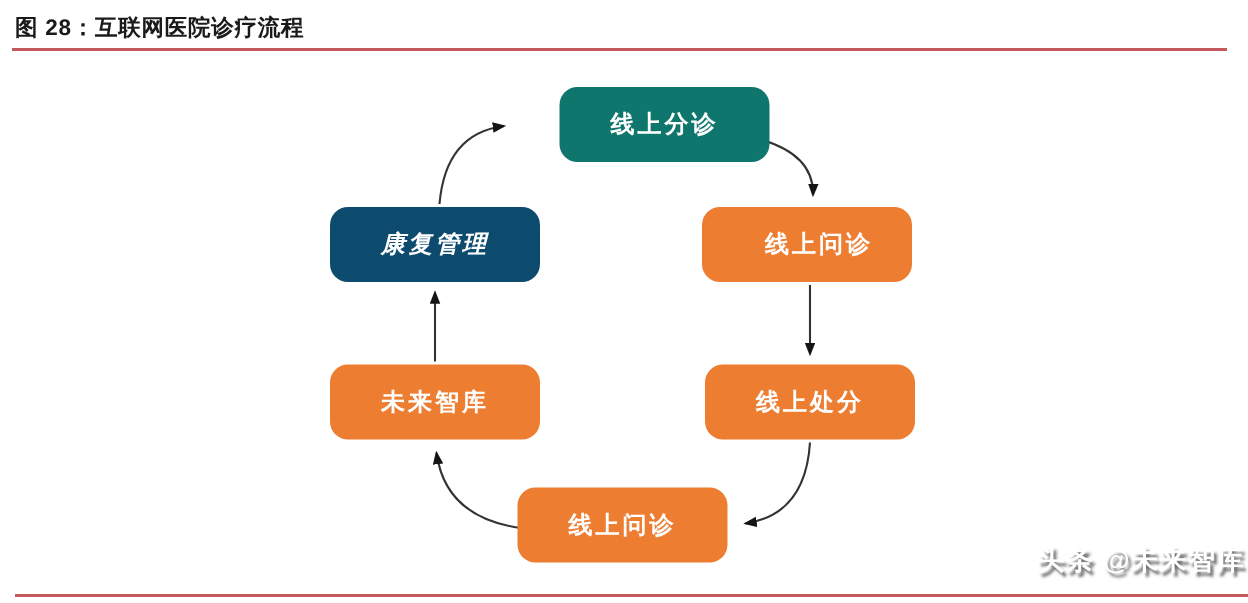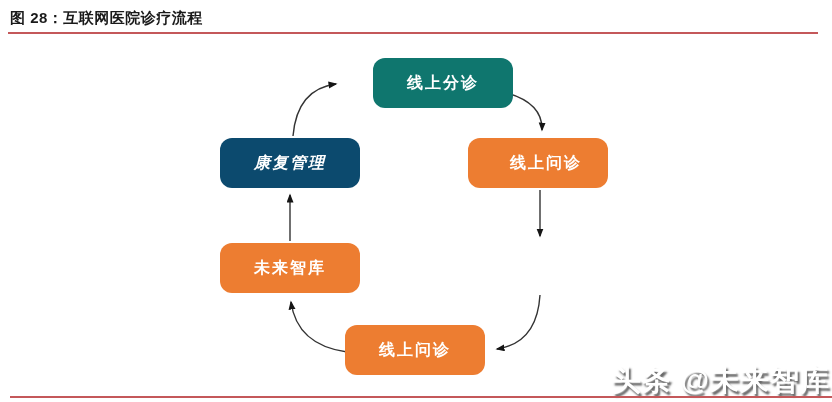--- a/index.html
+++ b/index.html
@@ -64,21 +64,21 @@
   .node-consult   { left: 468px; top: 138px; padding-left: 16px; }
   .node-prescribe { left: 470px; top: 243px; }
   .node-pay       { left: 345px; top: 325px; }
   .node-dispense  { left: 220px; top: 243px; }
   .node-rehab     { left: 220px; top: 138px; }
 
   .watermark {
     position: absolute;
     top: 361px;
     right: 2px;
-    font-size: 29px;
+    font-size: 18px;
     font-weight: bold;
     color: #ffffff;
     letter-spacing: 1px;
     text-shadow: 2px 3px 2px rgba(75, 75, 75, 0.85);
     white-space: nowrap;
   }
 </style>
 </head>
 <body>
 
@@ -102,20 +102,23 @@
       <path d="M 290 241 L 290 195" fill="none" stroke="#333" stroke-width="1.4" marker-end="url(#ah)"></path>
       <path d="M 293 136 Q 297 89 336 84" fill="none" stroke="#333" stroke-width="1.4" marker-end="url(#ah)"></path>
     </svg>
 
     <div class="node node-red node-triage">
       <span>线上分诊</span>
     </div>
     <div class="node node-orange node-consult">
       <span>线上问诊</span>
     </div>
+    <div class="node node-orange node-prescribe">
+      <span>线上处分</span>
+    </div>
     <div class="node node-orange node-pay">
       <span>线上问诊</span>
     </div>
     <div class="node node-orange node-dispense">
       <span>未来智库</span>
     </div>
     <div class="node node-gray node-rehab">
       <span>康复管理</span>
     </div>
 

